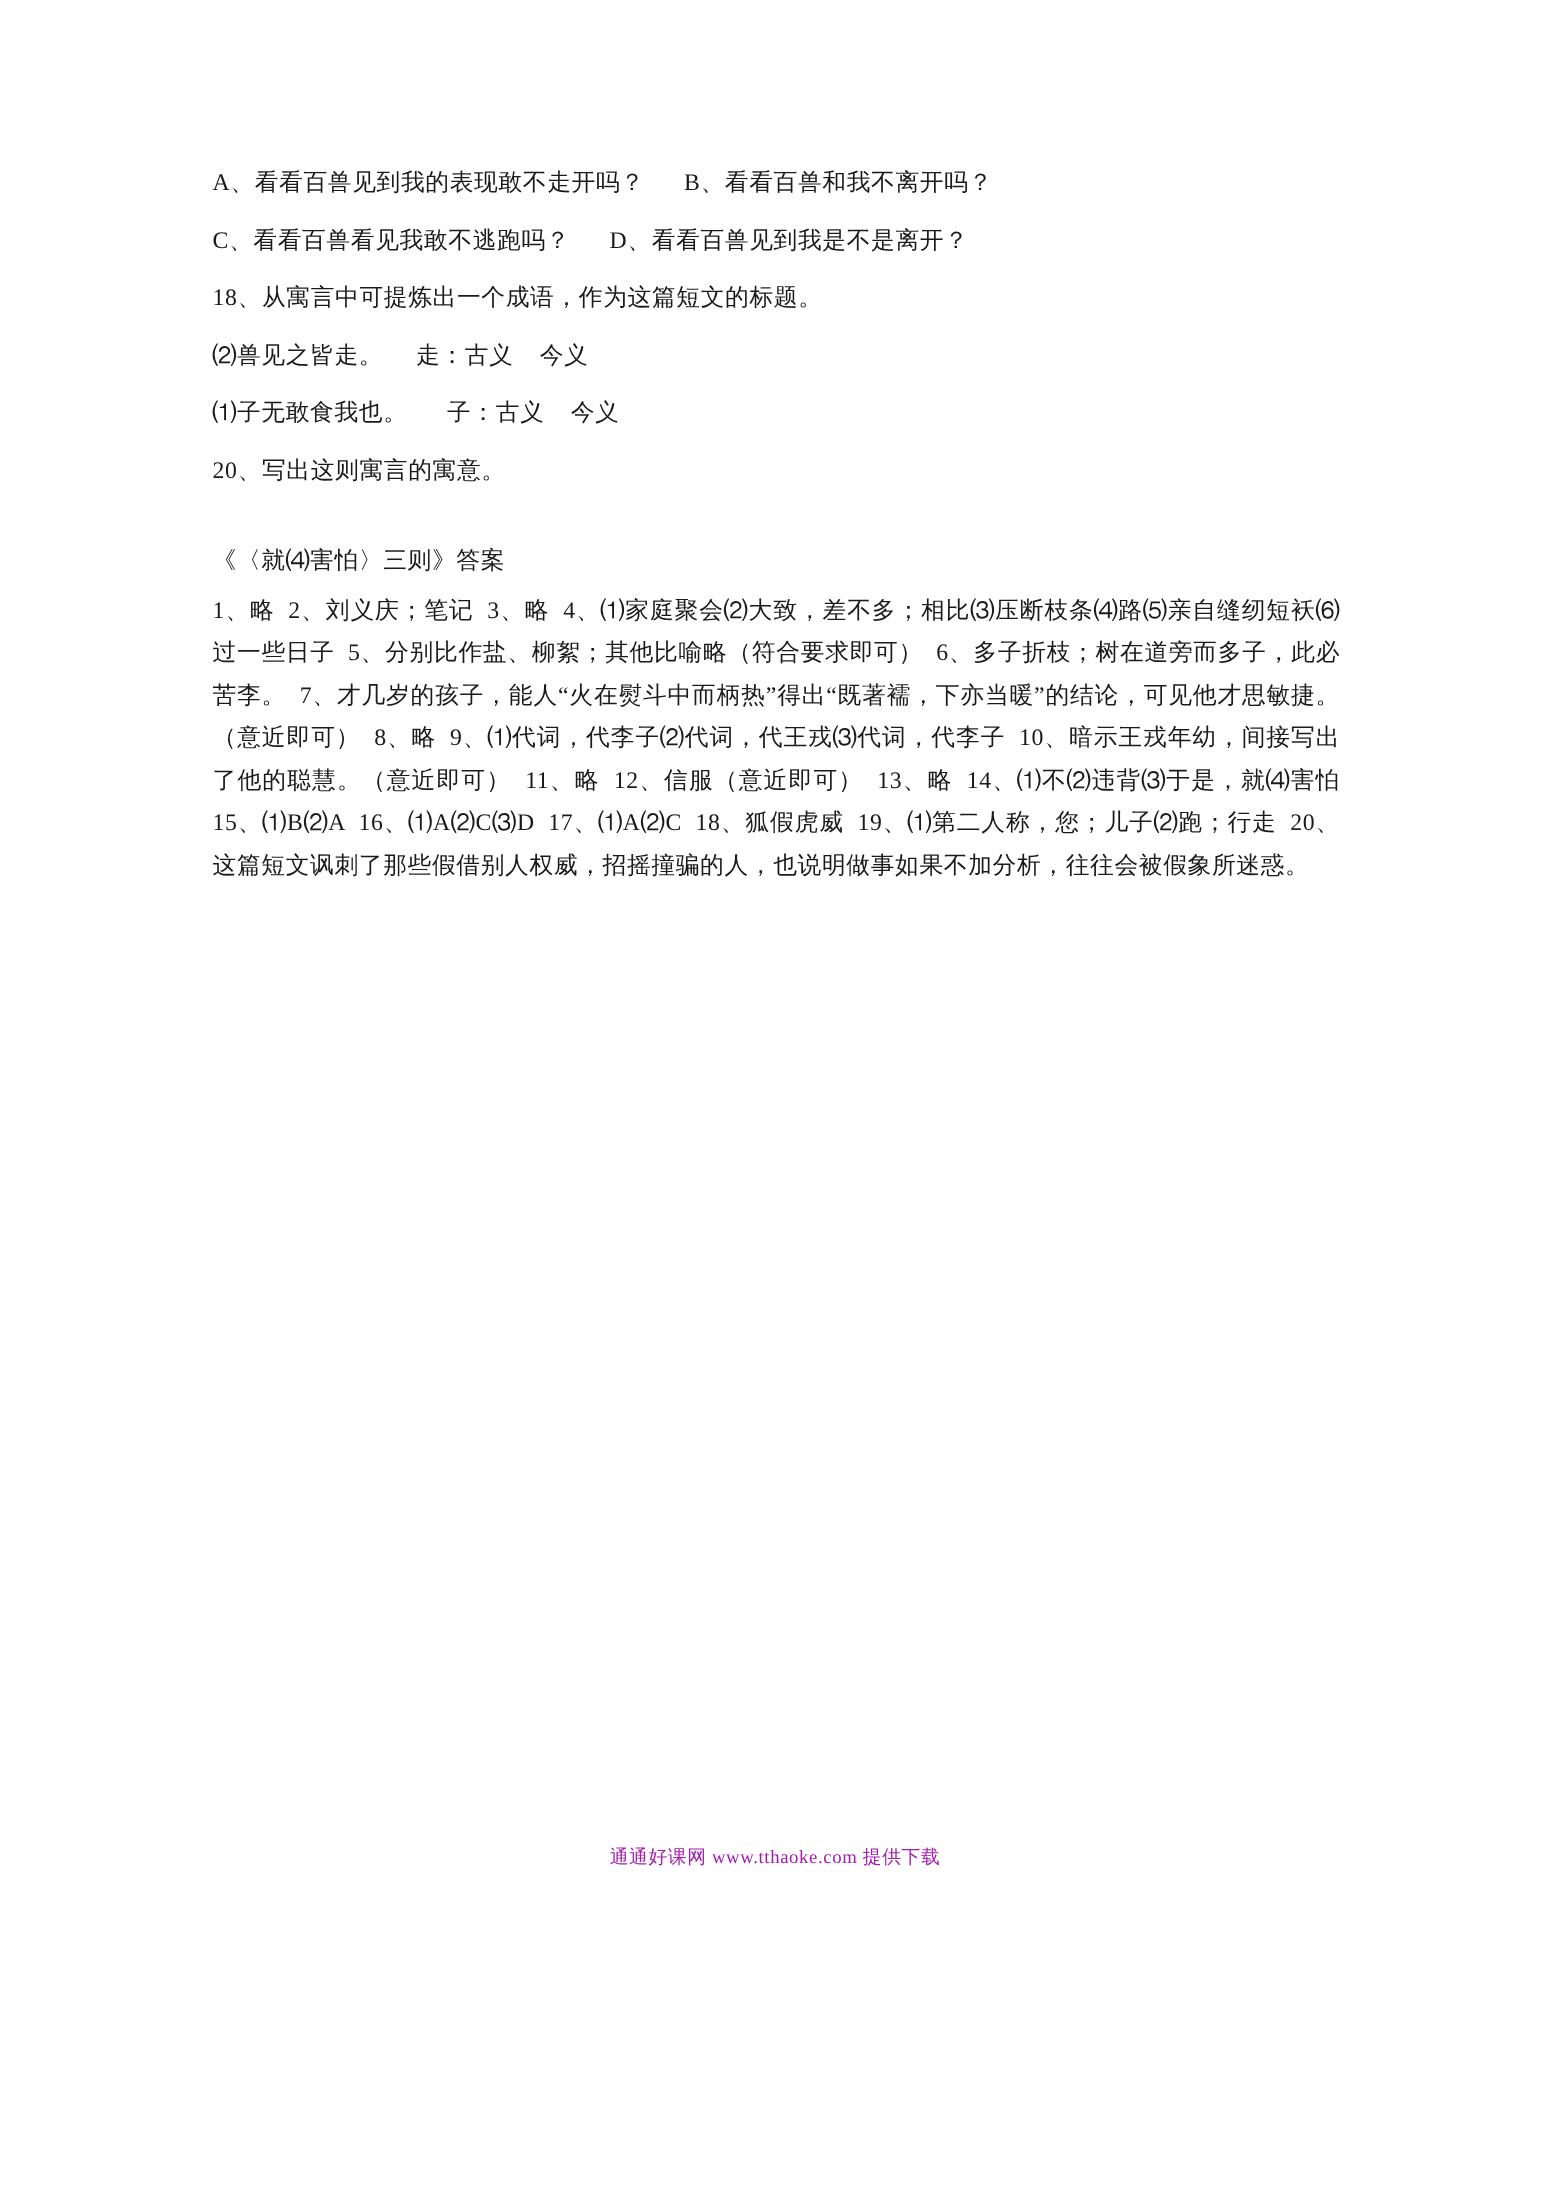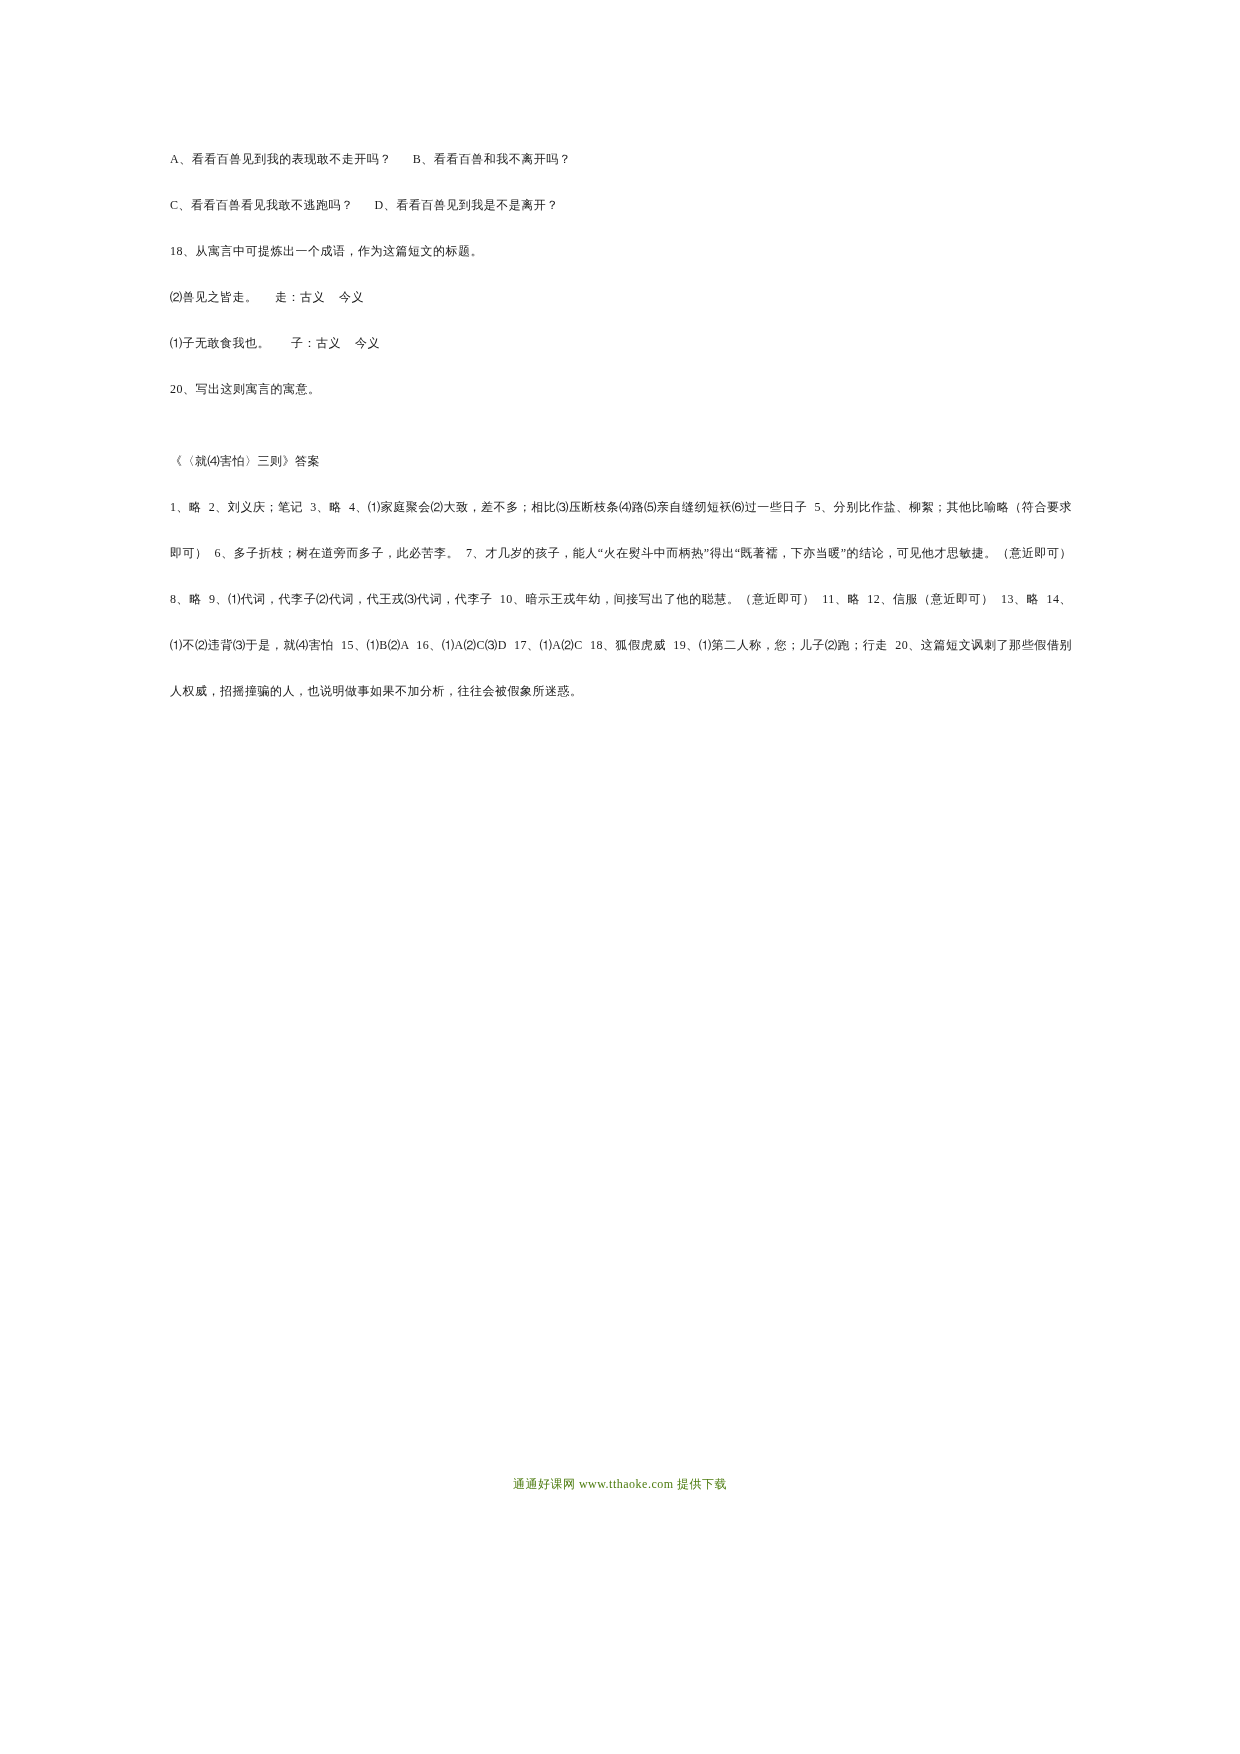--- a/index.html
+++ b/index.html
@@ -12,50 +12,50 @@
     width: 1240px;
     height: 1754px;
     background: #ffffff;
     font-family: "Liberation Serif", "DejaVu Serif", serif;
     color: #1a1a1a;
     overflow: hidden;
   }
   .content {
     position: absolute;
     left: 170px;
-    top: 136px;
+    top: 124px;
     width: 902px;
-    font-size: 12px;
+    font-size: 19px;
     letter-spacing: 0.5px;
   }
   .qline {
     line-height: 46px;
     white-space: pre-wrap;
   }
   .section-gap {
     height: 26px;
   }
   .answers-title {
     line-height: 46px;
     white-space: pre-wrap;
   }
   .answers-body {
-    line-height: 46px;
+    line-height: 34px;
     white-space: pre-wrap;
     text-align: justify;
     text-justify: inter-character;
   }
   .footer {
     position: absolute;
     left: 0;
     top: 1476px;
     width: 100%;
     text-align: center;
-    font-size: 12px;
-    color: #4d7c0f;
+    font-size: 15px;
+    color: #a21caf;
     letter-spacing: 0.5px;
     font-family: "Liberation Serif", "DejaVu Serif", serif;
   }
 </style>
 </head>
 <body>
 
 <div class="page">
   <div class="content">
     <div class="qline">A、看看百兽见到我的表现敢不走开吗？      B、看看百兽和我不离开吗？</div>

